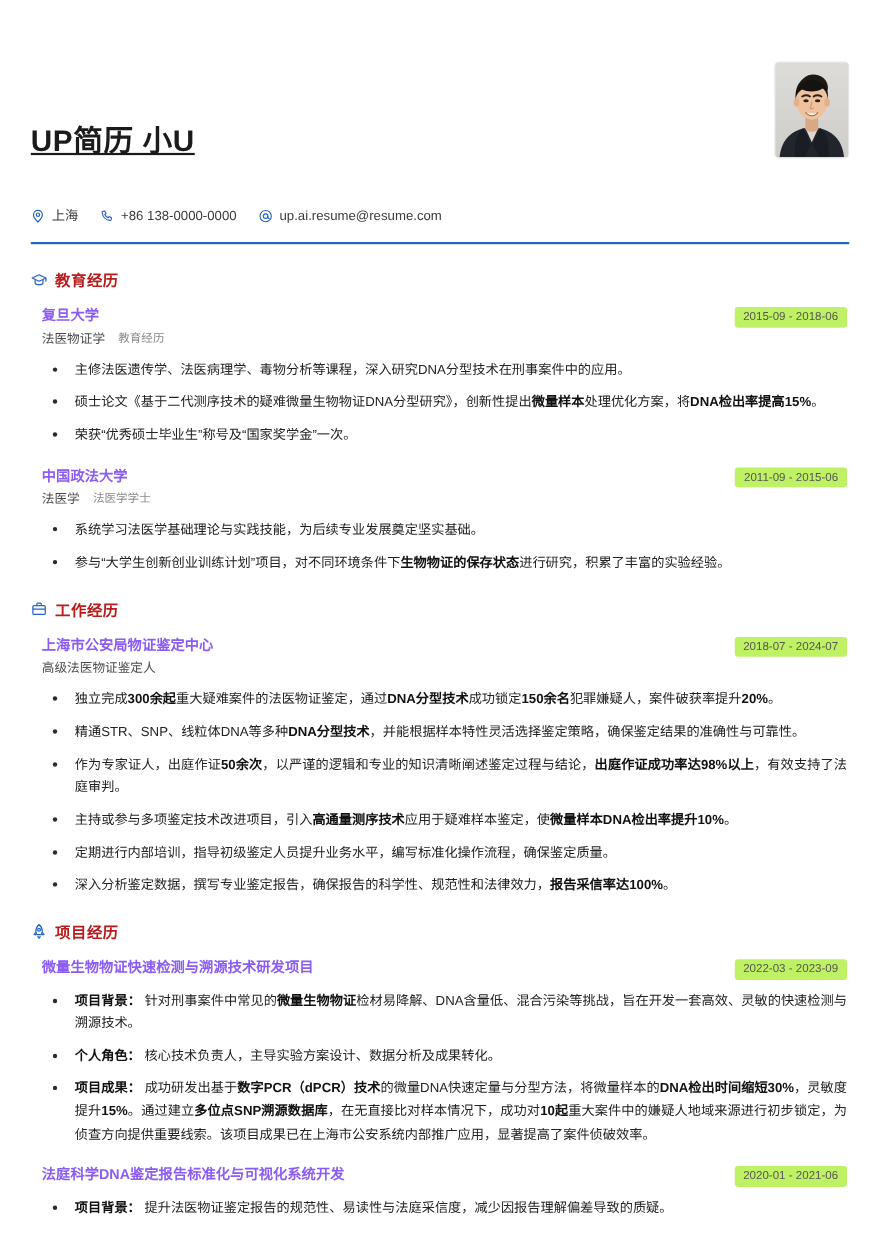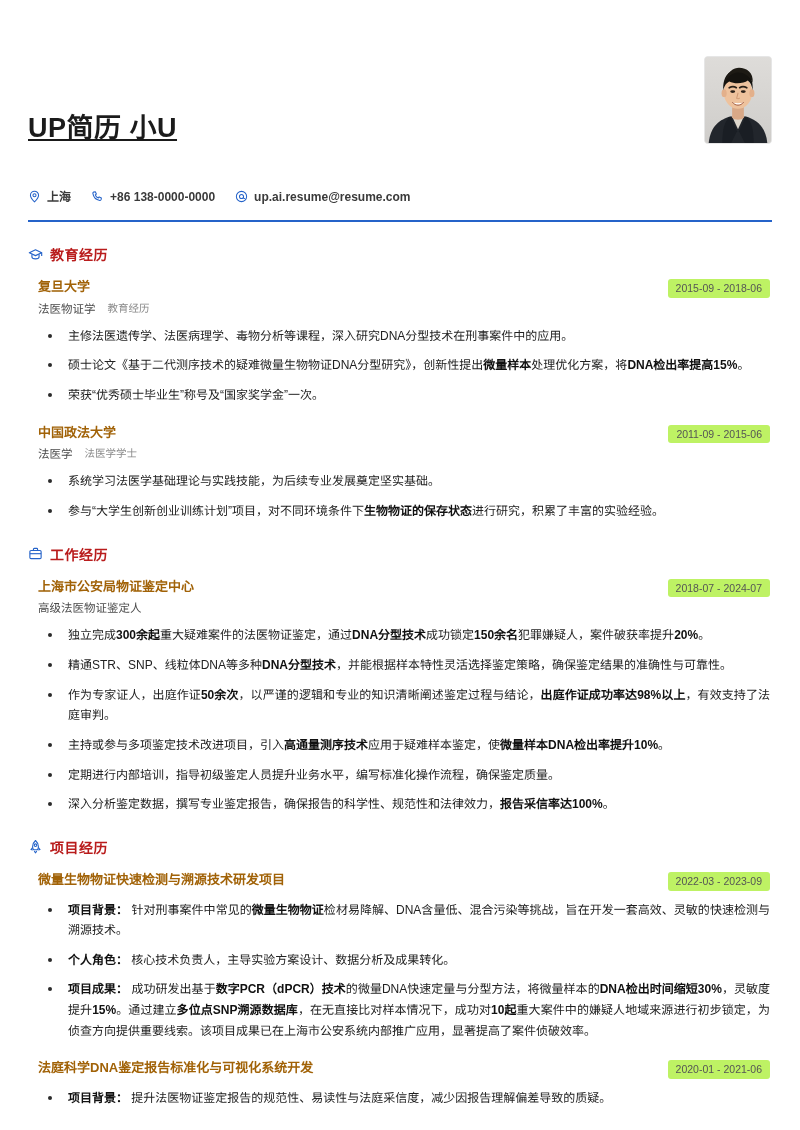--- a/index.html
+++ b/index.html
@@ -56,24 +56,22 @@
   .contact-row {
     display: flex;
     align-items: center;
     gap: 20px;
     margin-top: 46px;
     font-size: 12px;
     color: #3a3a3a;
   }
   .contact-item {
     display: inline-flex;
-    align-items: center;
     gap: 6px;
     white-space: nowrap;
-    font-weight: bold;
   }
   .contact-item .ci-icon {
     display: inline-flex;
     align-items: center;
     justify-content: center;
     width: 13px;
     height: 13px;
     color: #2563c9;
     flex: 0 0 auto;
   }
@@ -113,21 +111,21 @@
   .entry:last-child { margin-bottom: 0; }
   .entry-head {
     display: flex;
     align-items: flex-start;
     justify-content: space-between;
     gap: 12px;
   }
   .entry-title {
     font-size: 13px;
     font-weight: 700;
-    color: #a16207;
+    color: #8b5cf6;
     line-height: 1.4;
   }
   .entry-date {
     font-size: 10.5px;
     color: #555;
     background: #bef264;
     border-radius: 3px;
     padding: 2px 8px;
     white-space: nowrap;
     flex: 0 0 auto;

